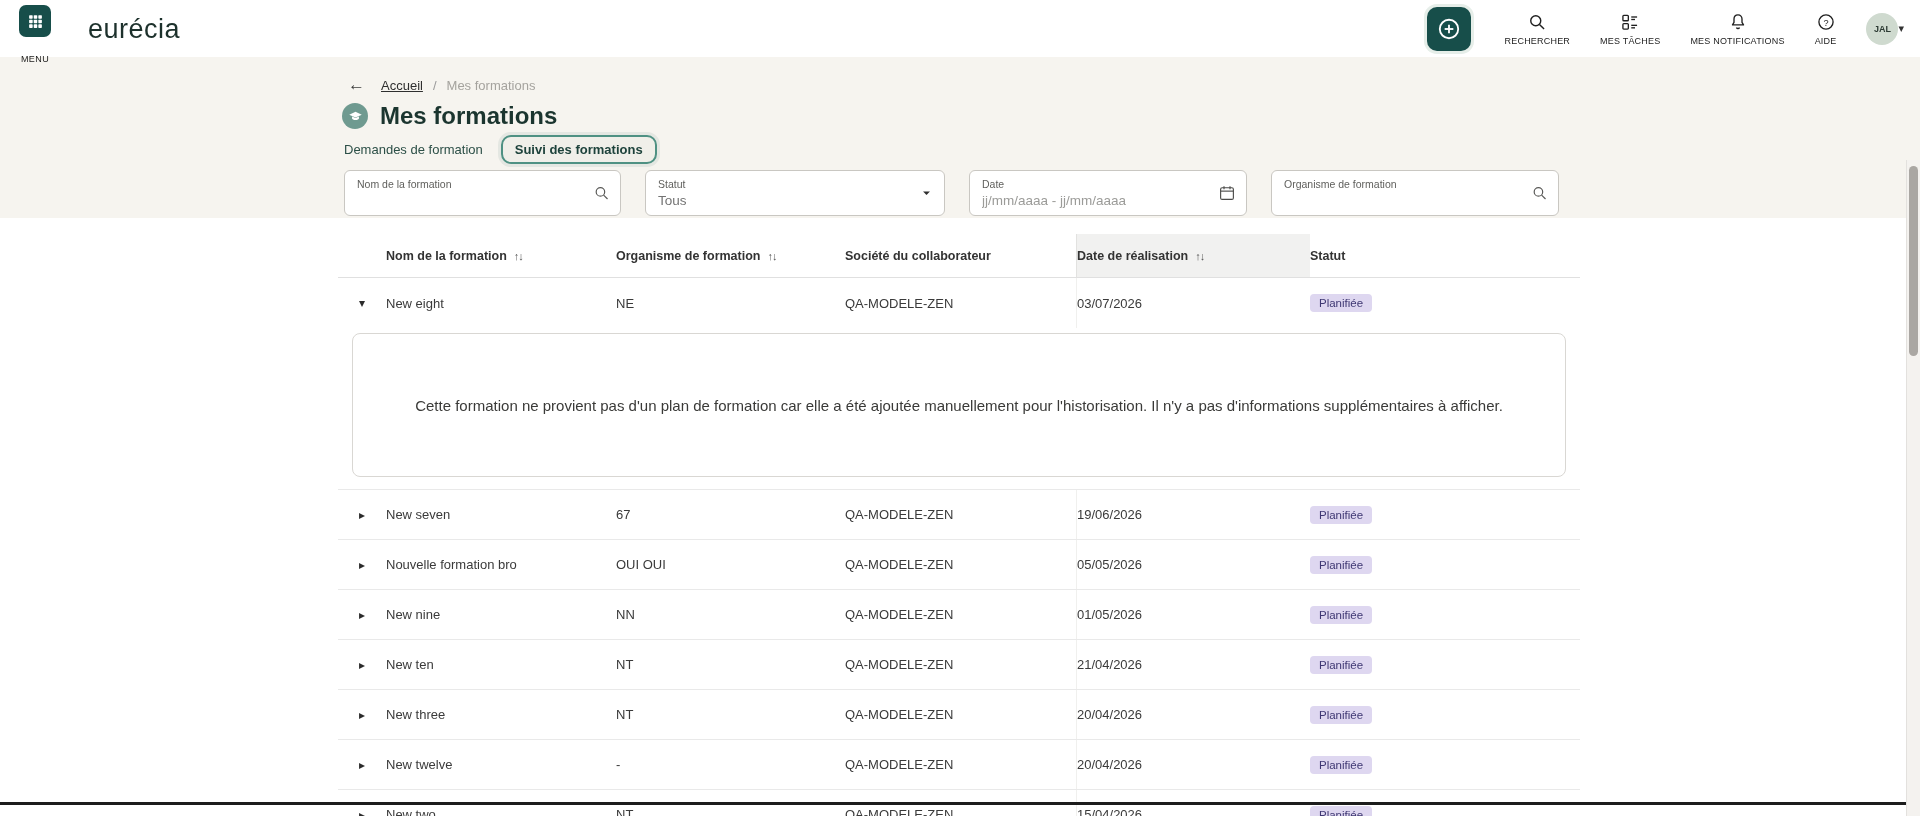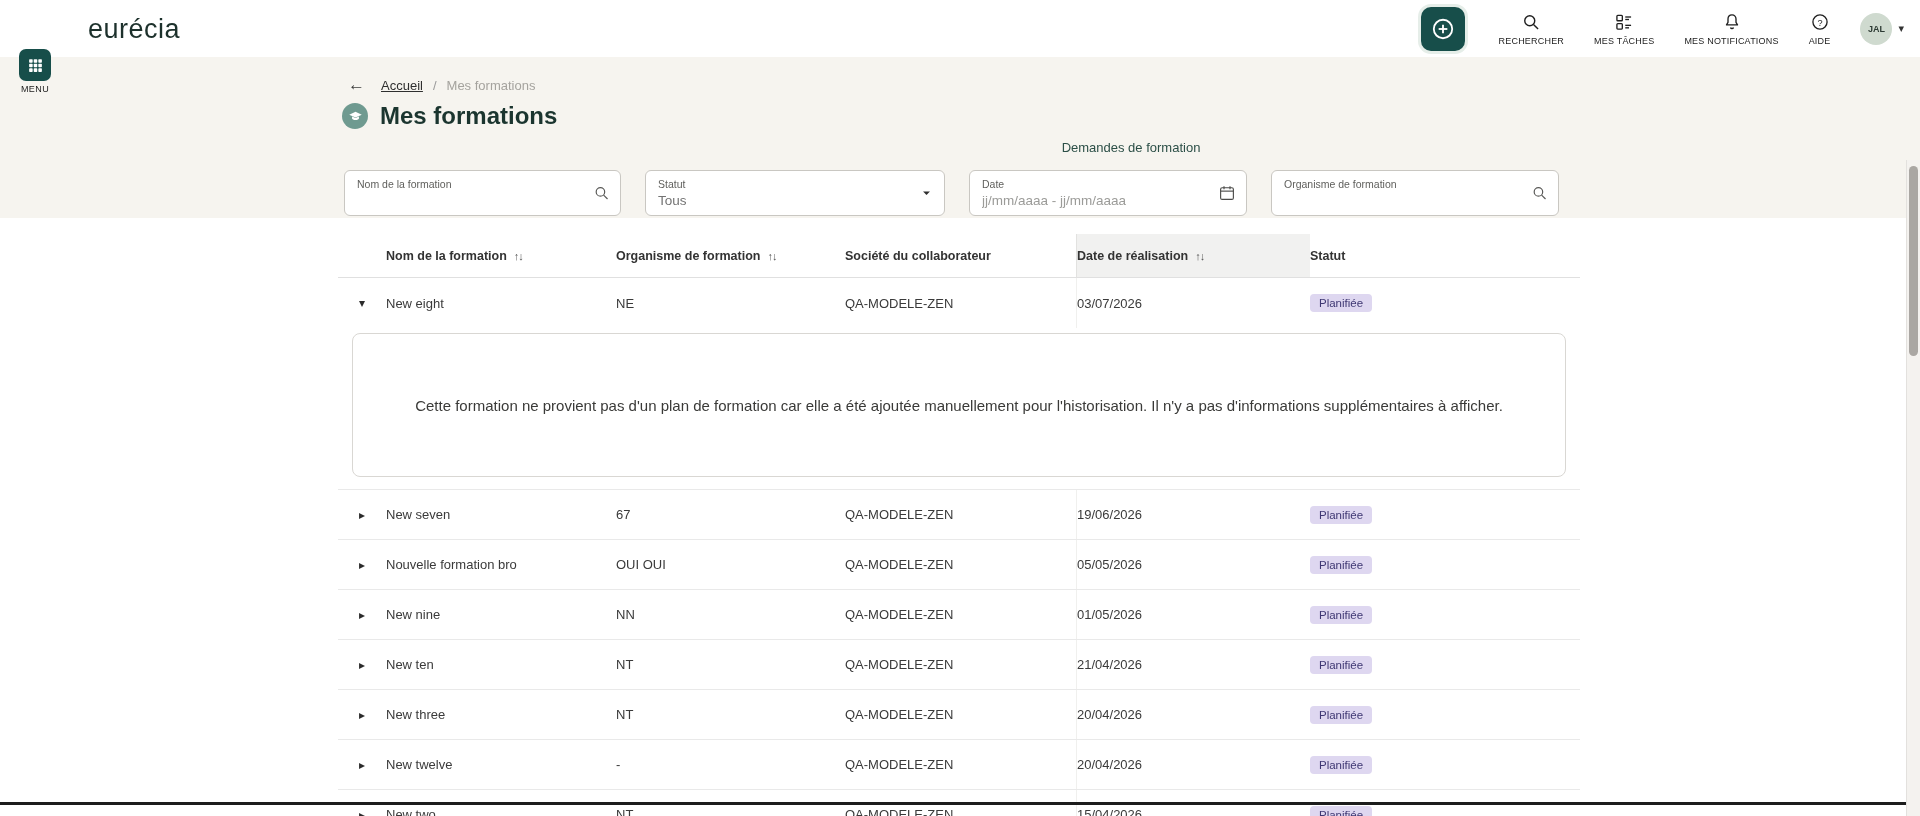--- a/index.html
+++ b/index.html
@@ -1,43 +1,43 @@
 <!DOCTYPE html>
 <html><head>
 <meta charset="utf-8">
 <style>
   * { margin:0; padding:0; box-sizing:border-box; }
   html,body { width:1920px; height:816px; overflow:hidden; background:#fff;
               font-family:"Liberation Sans", sans-serif; color:#2b2b2b; position:relative; }
 
   
   .topbar { height:57px; background:#fff; position:relative; z-index:3; }
-  .menu-btn { position:absolute; left:10px; top:5px; width:50px; display:flex; flex-direction:column; align-items:center; gap:3px; cursor:pointer;margin-top:44px; }
+  .menu-btn { position:absolute; left:10px; top:5px; width:50px; display:flex; flex-direction:column; align-items:center; gap:17px; cursor:pointer; }
   .menu-icon { width:32px; height:32px; background:#174e4a; border-radius:7px; display:flex; align-items:center; justify-content:center; }
   .menu-label { font-size:9px; letter-spacing:.4px; color:#1c1c1c; }
   .logo { position:absolute; left:88px; top:50%; transform:translateY(-50%); font-size:27px; font-weight:500; letter-spacing:.5px; color:#1d312c; cursor:pointer; }
   .top-right { position:absolute; right:16px; top:0; height:57px; display:flex; align-items:center; gap:30px; }
   .add-btn { width:44px; height:44px; border-radius:10px; background:#174e4a; display:flex; align-items:center; justify-content:center; cursor:pointer; box-shadow:0 0 0 3px #e6eee9; margin-right:4px; }
   .nav-item { display:flex; flex-direction:column; align-items:center; gap:4px; cursor:pointer; }
   .nav-label { font-size:9px; letter-spacing:.2px; color:#1c1c1c; white-space:nowrap; }
-  .avatar-wrap { display:flex; align-items:center; gap:6px; cursor:pointer; }
+  .avatar-wrap { display:flex; align-items:center; cursor:pointer; }
   .avatar { width:32px; height:32px; border-radius:50%; background:#cfdacf; color:#2c3a33; font-size:9px; font-weight:bold; display:flex; align-items:center; justify-content:center; }
   .chev { font-size:11px; color:#333; }
 
   
   .subheader { background:#f6f4ef; height:161px; }
   .breadcrumb { margin-left:348px; padding-top:19px; display:flex; align-items:center; gap:10px; font-size:13px; height:37px; }
   .back { font-size:17px; color:#3c3c3c; cursor:pointer; margin-right:6px; }
   .bc-home { color:#2f2f2f; text-decoration:underline; cursor:pointer; }
   .bc-sep { color:#9a9a9a; }
   .bc-cur { color:#a5a39e; }
   .title-row { margin:7px 0 0 342px; display:flex; align-items:center; gap:12px; height:30px; }
   .title-icon { width:26px; height:26px; border-radius:50%; background:#6f9a90; display:flex; align-items:center; justify-content:center; }
   .page-title { font-size:24px; font-weight:700; color:#1b352f; }
-  .tabs { margin:3px 0 0 342px; display:flex; align-items:center; gap:16px; height:30px;flex-direction:column; }
+  .tabs { margin:3px 0 0 342px; display:flex; align-items:center; gap:16px; height:30px; }
   .tab { font-size:13px; color:#2c4f47; font-weight:500; cursor:pointer; padding:6px 2px; }
   .tab.active { font-weight:700; color:#1d423b; border:2px solid #4f9183; border-radius:10px; padding:5px 12px; background:#f0efe9; box-shadow:0 0 0 3px rgba(150,170,165,.18); }
 
   
   .filters { margin:6px 0 0 344px; display:flex; gap:24px; }
   .filter { position:relative; background:#fff; border:1px solid #c9c7c2; border-radius:6px; height:46px; padding:7px 36px 5px 12px; }
   .f-name { width:277px; } .f-status { width:300px; } .f-date { width:278px; } .f-org { width:288px; }
   .flabel { font-size:10.5px; color:#5f5f5c; line-height:13px; }
   .fvalue { font-size:13.5px; color:#737373; line-height:19px; }
   .filter input.fvalue { border:none; outline:none; width:100%; background:transparent; padding:0; height:19px;

